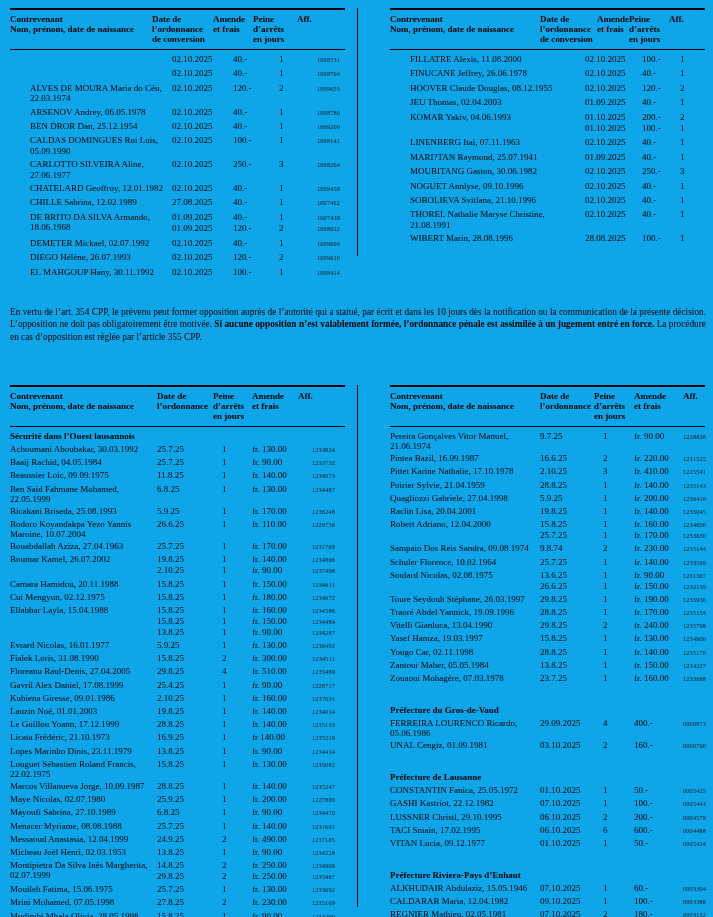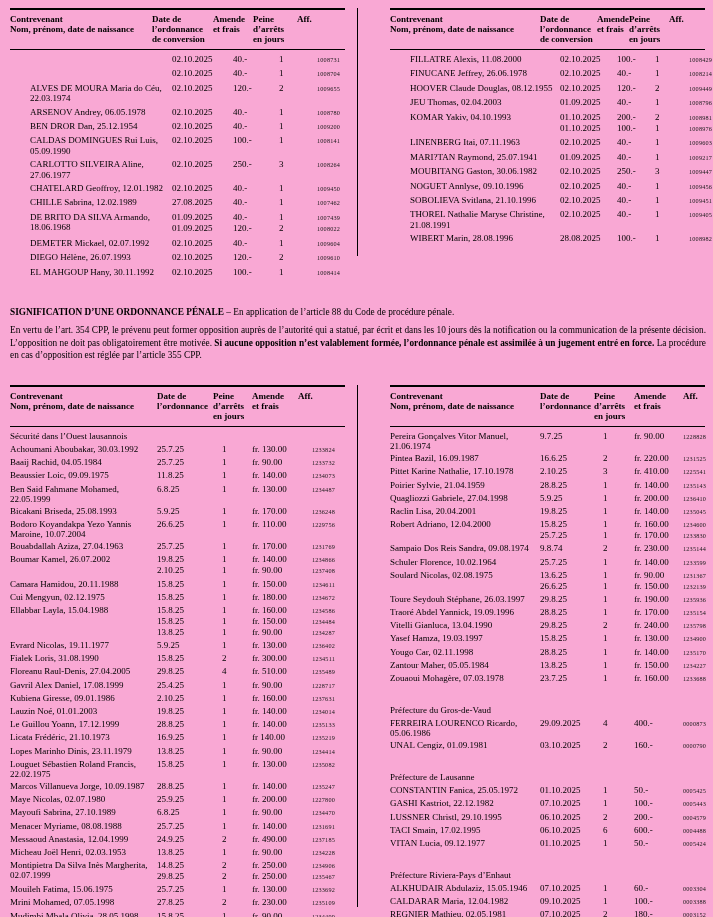--- a/index.html
+++ b/index.html
@@ -1,51 +1,51 @@
 <!DOCTYPE html>
 <html><head>
 <meta charset="utf-8">
 <style>
   html,body{margin:0;padding:0;background:#fff;}
   body{width:713px;height:917px;font-family:"Liberation Serif",serif;color:#000;}
-  .page{position:relative;width:713px;height:917px;overflow:hidden;background:#f9a8d4;}
+  .page{position:relative;width:713px;height:917px;overflow:hidden;background:#0ea5e9;}
   .vdiv{position:absolute;left:357px;width:1px;background:#000;}
   .vdiv-top{top:8px;height:248px;}
   .vdiv-bot{top:385px;height:522px;}
   .tbl{position:absolute;font-size:9px;}
   .tbl{border-top:2px solid #000;padding-top:2px;}
   .t-tl{left:10px;top:8px;width:335px;}
   .t-tr{left:390px;top:8px;width:315px;}
   .t-bl{left:10px;top:385px;width:335px;}
   .t-br{left:390px;top:385px;width:315px;}
   .thead{display:grid;font-weight:bold;line-height:10px;padding:2px 0 5px;border-bottom:1px solid #000;margin-bottom:4px;}
   .t-tl .thead{grid-template-columns:142px 61px 40px 44px 1fr;}
   .t-tr .thead{grid-template-columns:150px 57px 32px 40px 1fr;}
   .t-bl .thead{grid-template-columns:147px 56px 39px 46px 1fr;}
   .t-br .thead{grid-template-columns:150px 54px 40px 49px 1fr;}
   .entry{display:grid;line-height:10px;}
   .t-tl .entry,.t-tr .entry{line-height:10.4px;margin-bottom:3px;margin-left:20px;}
   .t-bl .entry,.t-br .entry{line-height:10px;margin-bottom:2.2px;}
   .t-tl .entry{grid-template-columns:142px 1fr;}
-  .t-tr .entry{grid-template-columns:150px 1fr;}
+  .t-tr .entry{grid-template-columns:150px 1fr;gap:25px;}
   .t-bl .entry{grid-template-columns:147px 1fr;}
   .t-br .entry{grid-template-columns:150px 1fr;}
   .line{display:grid;}
   .t-tl .line{grid-template-columns:61px 40px 44px 1fr;}
   .t-tr .line{grid-template-columns:57px 32px 40px 1fr;}
   .t-bl .line{grid-template-columns:56px 39px 46px 1fr;}
   .t-br .line{grid-template-columns:54px 40px 49px 1fr;}
   .c-name{padding-right:4px;}
   .t-tl .c-amende,.t-tr .c-amende{text-align:left;padding-right:2px;}
   .t-tl .c-peine,.t-tr .c-peine{padding-left:6px;}
   .t-bl .c-peine,.t-br .c-peine{padding-left:9px;}
   .c-aff{text-align:right;font-size:6.2px;color:#1a1a1a;letter-spacing:.2px;padding-top:1px;}
   .t-tl .c-aff,.t-bl .c-aff{padding-right:10px;}
   .t-tr .c-aff,.t-br .c-aff{padding-right:1px;}
-  .section-title{font-weight:normal;margin:21px 0 3px;line-height:10px;}
+  .section-title{font-weight:bold;margin:21px 0 3px;line-height:10px;}
   .tbody>.section-title:first-child{margin-top:1px;}
   .notice{position:absolute;left:10px;top:306px;width:696px;font-size:9.3px;line-height:12.4px;text-align:justify;}
   .notice p{margin:0;}
   .notice .title-line{margin-bottom:6px;}
   .b{font-weight:bold;}
 </style>
 </head>
 <body>
 
 <div class="page">
@@ -291,21 +291,21 @@
           <div class="lines">
             <div class="line">
               <div class="c-date">01.09.2025</div>
               <div class="c-amende">40.-</div>
               <div class="c-peine">1</div>
               <div class="c-aff">1008796</div>
             </div>
           </div>
         </div>
         <div class="entry">
-          <div class="c-name">KOMAR Yakiv, 04.10.1993</div>
+          <div class="c-name">KOMAR Yakiv, 04.06.1993</div>
           <div class="lines">
             <div class="line">
               <div class="c-date">01.10.2025</div>
               <div class="c-amende">200.-</div>
               <div class="c-peine">2</div>
               <div class="c-aff">1008981</div>
             </div>
             <div class="line">
               <div class="c-date">01.10.2025</div>
               <div class="c-amende">100.-</div>
@@ -388,21 +388,20 @@
               <div class="c-amende">100.-</div>
               <div class="c-peine">1</div>
               <div class="c-aff">1008982</div>
             </div>
           </div>
         </div>
       </div>
     </div>
 
   <div class="notice">
-    <p class="title-line"><span class="b">SIGNIFICATION D’UNE ORDONNANCE PÉNALE</span><span> – En application de l’article 88 du Code de procédure pénale.</span></p>
     <p><span>En vertu de l’art. 354 CPP, le prévenu peut former opposition auprès de l’autorité qui a statué, par écrit et dans les 10 jours dès la notification ou la communication de la présente décision. L’opposition ne doit pas obligatoirement être motivée. </span><span class="b">Si aucune opposition n’est valablement formée, l’ordonnance pénale est assimilée à un jugement entré en force.</span><span> La procédure en cas d’opposition est réglée par l’article 355 CPP.</span></p>
   </div>
 
   <div class="tbl t-bl" id="tbl-bottom-left">
       <div class="thead">
         <div class="th">
           <div>Contrevenant</div>
           <div>Nom, prénom, date de naissance</div>
         </div>
         <div class="th">
@@ -557,21 +556,21 @@
             </div>
             <div class="line">
               <div class="c-date">13.8.25</div>
               <div class="c-peine">1</div>
               <div class="c-amende">fr. 90.00</div>
               <div class="c-aff">1234287</div>
             </div>
           </div>
         </div>
         <div class="entry">
-          <div class="c-name">Evrard Nicolas, 19.11.1977</div>
+          <div class="c-name">Evrard Nicolas, 16.01.1977</div>
           <div class="lines">
             <div class="line">
               <div class="c-date">5.9.25</div>
               <div class="c-peine">1</div>
               <div class="c-amende">fr. 130.00</div>
               <div class="c-aff">1236402</div>
             </div>
           </div>
         </div>
         <div class="entry">

